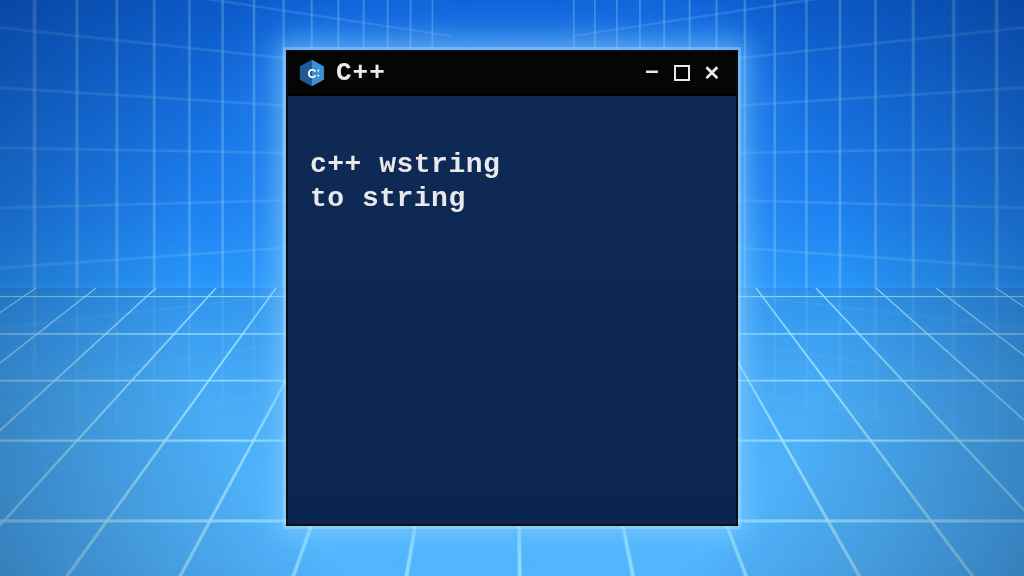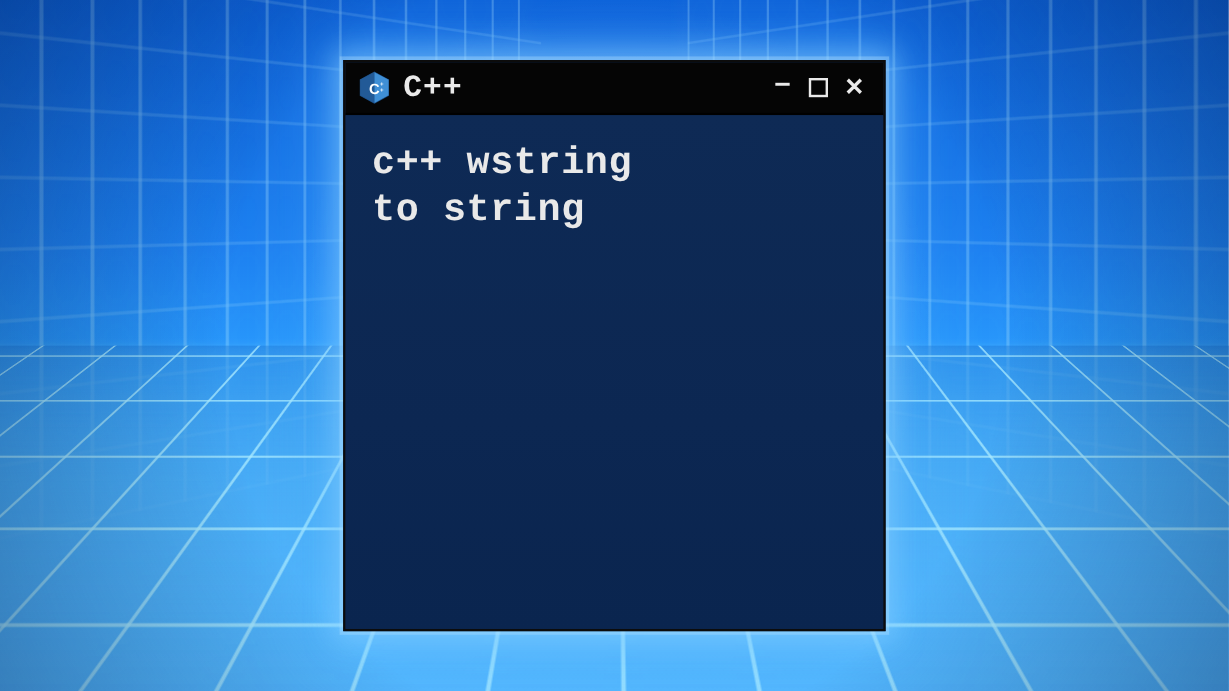--- a/index.html
+++ b/index.html
@@ -154,25 +154,26 @@
 
     .window-body {
       flex: 1;
       padding: 20px 22px;
       background: linear-gradient(180deg, #0e2a55, #0c2752 60%, #0a254f);
     }
 
     .body-text {
       color: #e9e9e9;
       font-family: 'Courier New', Courier, monospace;
-      font-size: 32px;
+      font-size: 28px;
       font-weight: 600;
       line-height: 1.22;
       letter-spacing: 0.5px;
       white-space: pre-line;
+      margin-top: 32px;
     }
   </style>
 </head>
 <body>
 
 <div class="background"></div>
 <div class="wall left"></div>
 <div class="wall right"></div>
 <div class="floor"></div>
 <div class="glow-vignette"></div>

